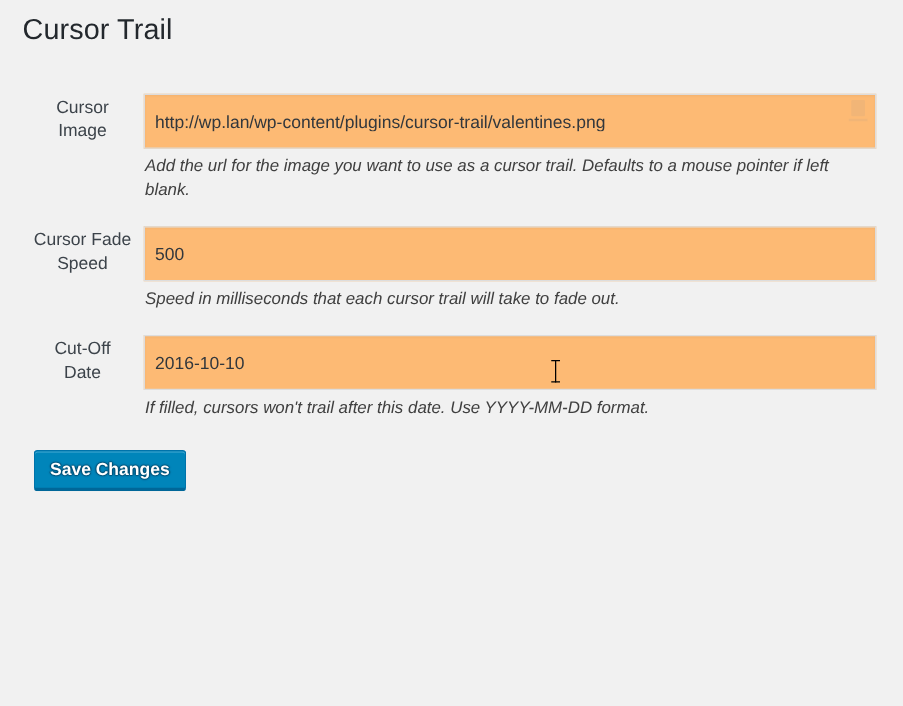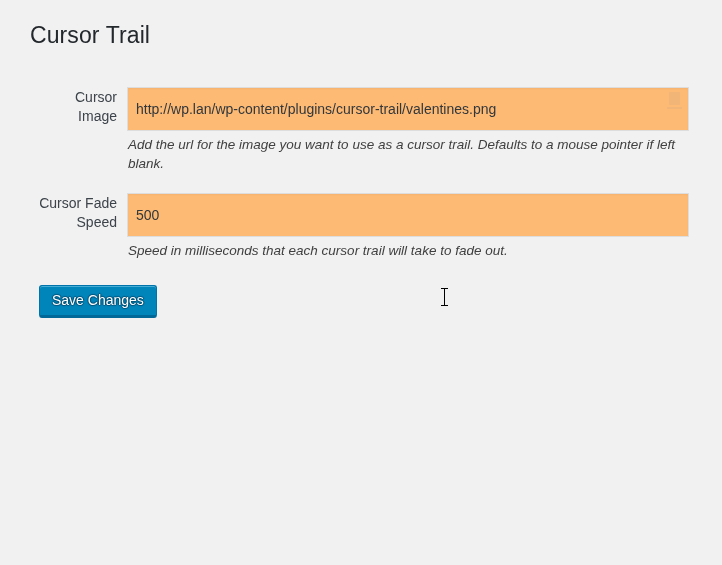--- a/index.html
+++ b/index.html
@@ -10,21 +10,21 @@
     width: 722px;
     height: 565px;
     background: #f1f1f1;
     font-family: "Liberation Sans", sans-serif;
     color: #444;
     overflow: hidden;
     position: relative;
   }
 
   .wrap {
-    padding: 12px;
+    padding: 0;
   }
 
   .page-title {
     font-size: 23px;
     font-weight: 400;
     color: #23282d;
     margin: 0;
     padding: 9px 0 4px 18px;
     line-height: 29px;
     letter-spacing: 0.1px;
@@ -37,21 +37,21 @@
     table-layout: fixed;
   }
 
   .form-table tr {
     vertical-align: top;
   }
 
   .form-table th {
     width: 78px;
     padding: 14px 10px 14px 27px;
-    text-align: right;
+    text-align: center;
     font-weight: 400;
     font-size: 14px;
     line-height: 19px;
     color: #3c434a;
     vertical-align: top;
   }
 
   .form-table td {
     padding: 13px 21px 7px 0;
     vertical-align: top;
@@ -96,20 +96,21 @@
     background: #0085ba;
     border: 1px solid #0073aa;
     border-bottom-color: #006799;
     border-bottom-width: 3px;
     border-radius: 3px;
     color: #fff;
     text-shadow: 0 -1px 1px #005177, 1px 0 1px #005177, 0 1px 1px #005177, -1px 0 1px #005177;
     box-shadow: 0 1px 0 rgba(120,200,230,0.6) inset;
     cursor: pointer;
     box-sizing: content-box;
+    font-weight: bold;
   }
 
   
   .autofill-marker {
     position: absolute;
     right: 6px;
     top: 5px;
     width: 16px;
     height: 18px;
     opacity: 0.10;
@@ -193,20 +194,29 @@
         <td>
           <div class="input-wrap">
             <input type="text" value="500" style="">
           </div>
           <p class="description">Speed in milliseconds that each cursor trail will take to fade out.</p>
         </td>
       </tr>
 
 
 
+      <tr>
+        <th>Cut-Off Date</th>
+        <td>
+          <div class="input-wrap">
+            <input type="text" value="2016-10-10" style="">
+          </div>
+          <p class="description">If filled, cursors won't trail after this date. Use YYYY-MM-DD format.</p>
+        </td>
+      </tr>
     </tbody>
   </table>
 
   <div class="submit-area">
     <button type="submit" class="button-primary">Save Changes</button>
   </div>
 
 </div>
 
 <div class="mouse-cursor">

